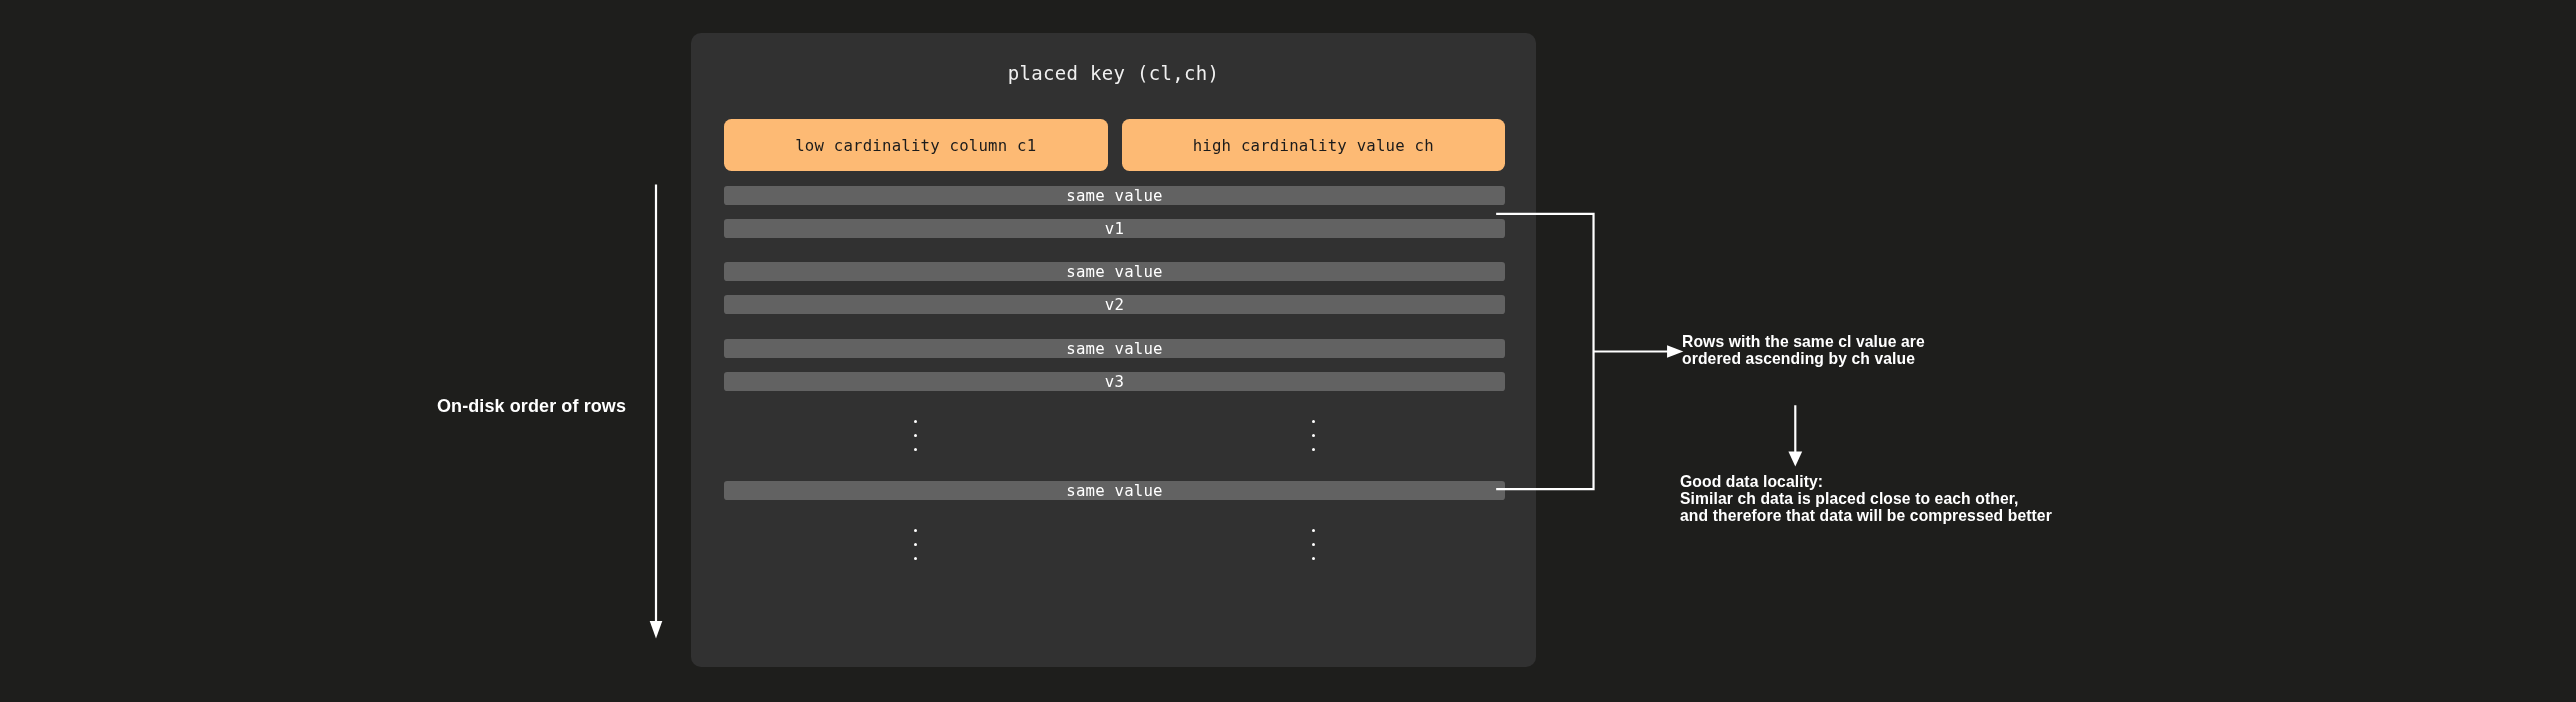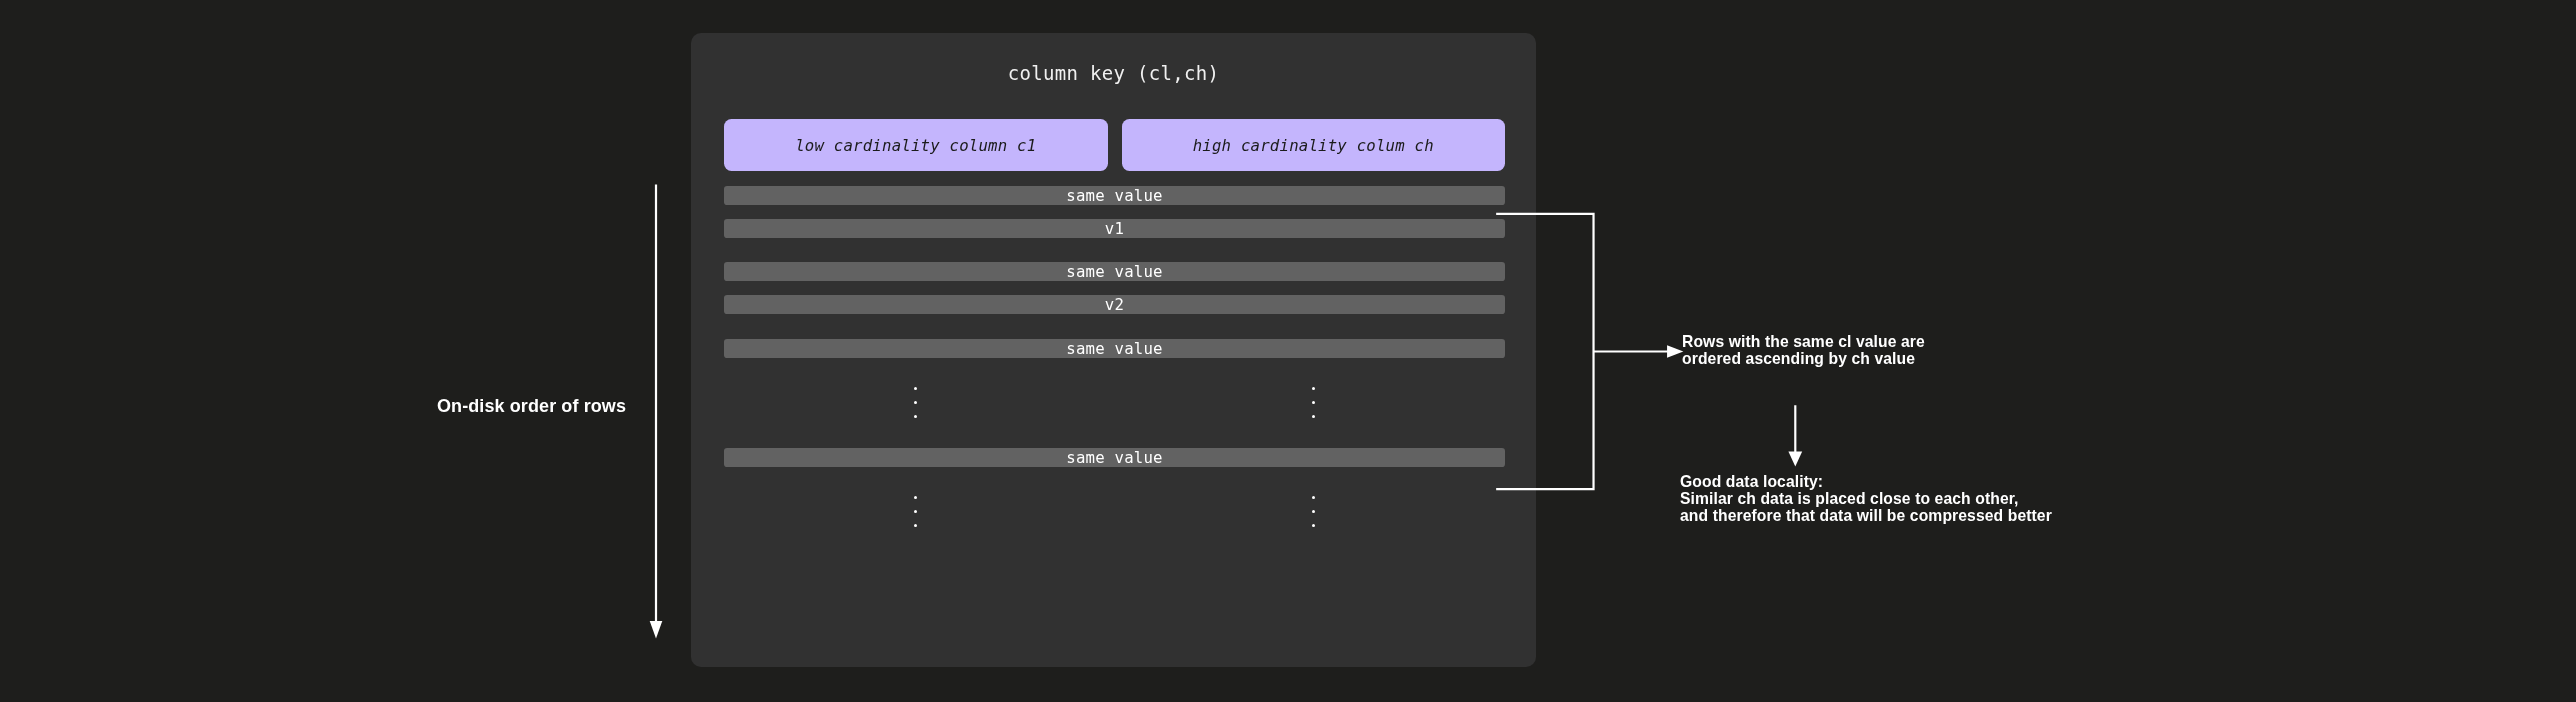--- a/index.html
+++ b/index.html
@@ -77,24 +77,23 @@
     justify-content: center;
     color: #ffffff;
     font-family: "DejaVu Sans Mono", "Liberation Mono", monospace;
     font-size: 15.7px;
     letter-spacing: 0.2px;
     box-sizing: border-box;
   }
   .head-row { margin-bottom: 14.5px; }
   .head-cell {
     height: 52px;
-    background: #c4b5fd;
+    background: #fdba74;
     color: #1b1b1b;
     border-radius: 7.5px;
-    font-style: italic;
   }
   .data-row { margin-bottom: 24.5px; flex-direction: column; }
   .data-cell {
     height: 41px;
     background: #626262;
     border-radius: 3.1px;
   }
   .dots-row {
     margin-bottom: 24.5px;
     height: 41px;
@@ -152,41 +151,42 @@
 
 <div id="disk-order-label">On-disk order of rows</div>
 
 <svg id="disk-order-arrow" viewBox="0 0 44 730">
   <line x1="22" y1="4" x2="22" y2="700" stroke="#ffffff" stroke-width="3.5"></line>
   <path d="M22 726 L12 698 L32 698 Z" fill="#ffffff"></path>
 </svg>
 
 <div id="panel">
 
-  <div id="panel-title">column key (cl,ch)</div>
+  <div id="panel-title">placed key (cl,ch)</div>
 
   <div id="grid">
 
     <div class="grid-row head-row">
       <div class="cell head-cell">low cardinality column c1</div>
-      <div class="cell head-cell">high cardinality colum ch</div>
+      <div class="cell head-cell">high cardinality value ch</div>
     </div>
 
     <div class="grid-row data-row">
       <div class="cell data-cell">same value</div>
       <div class="cell data-cell">v1</div>
     </div>
 
     <div class="grid-row data-row">
       <div class="cell data-cell">same value</div>
       <div class="cell data-cell">v2</div>
     </div>
 
     <div class="grid-row data-row">
       <div class="cell data-cell">same value</div>
+      <div class="cell data-cell">v3</div>
     </div>
 
     <div class="grid-row dots-row">
       <div class="cell dots-cell">
         <span class="vdots">
             <i></i>
             <i></i>
             <i></i>
           </span>
       </div>

